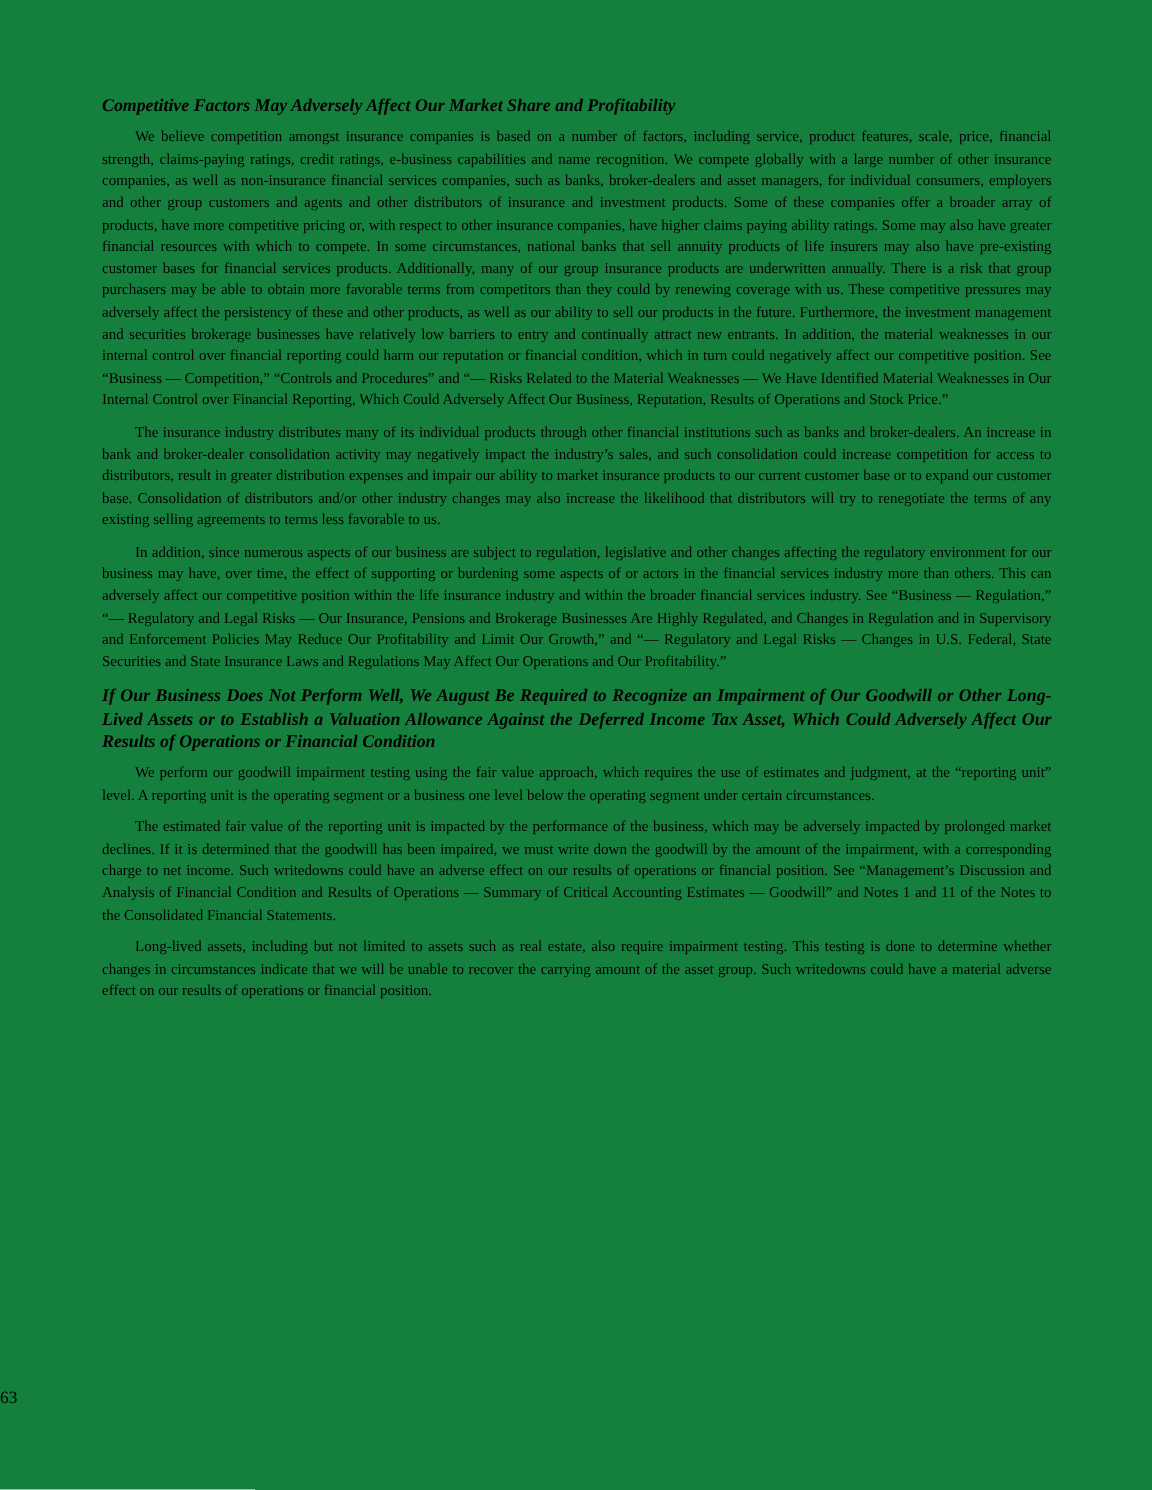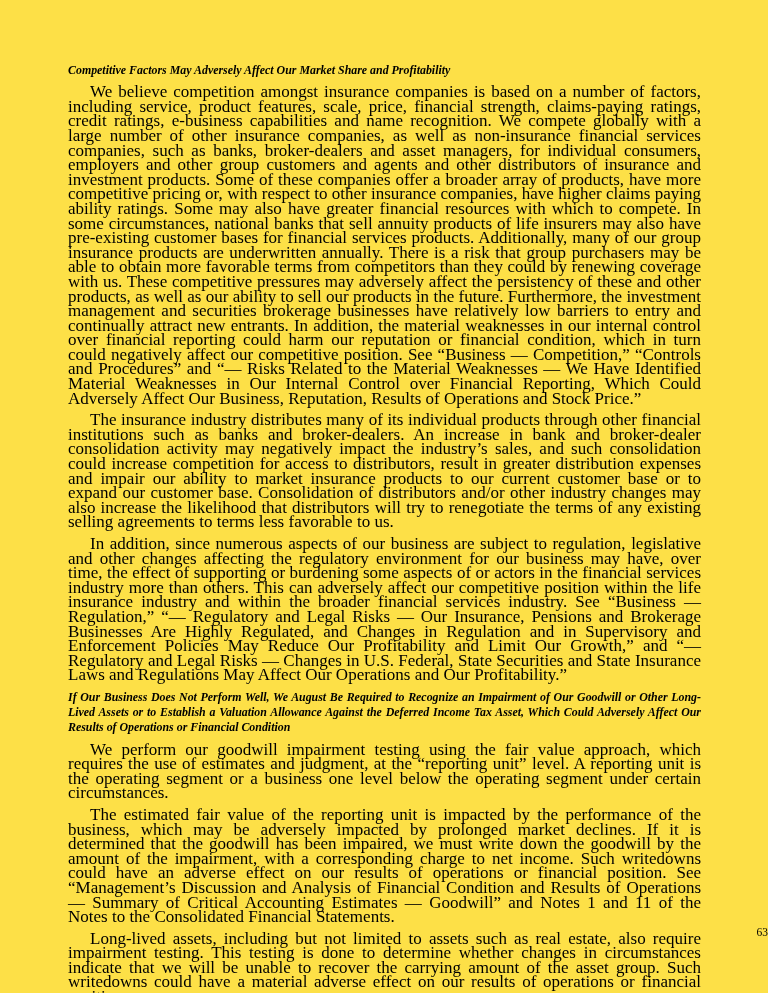--- a/index.html
+++ b/index.html
@@ -4,33 +4,33 @@
 <style>
   html, body {
     margin: 0;
     padding: 0;
     background: #ffffff;
   }
   .page {
     position: relative;
     width: 768px;
     height: 993px;
-    background: #fde047;
+    background: #15803d;
     font-family: "Liberation Serif", "DejaVu Serif", serif;
     color: #000000;
     overflow: hidden;
   }
   .content {
     position: absolute;
     left: 68px;
     top: 63px;
     width: 633px;
   }
   .para {
-    font-size: 17px;
+    font-size: 10px;
     line-height: 14.6px;
     text-align: justify;
     text-indent: 22px;
     margin: 0 0 7px 0;
     font-family: Liberation Serif, serif;
   }
   .heading {
     font-size: 11.9px;
     line-height: 15.2px;
     font-weight: bold;
@@ -40,21 +40,21 @@
     margin: 0 0 7px 0;
   }
   .heading.second {
     margin-top: 1px;
   }
   .page-number {
     position: absolute;
     top: 925px;
     left: 0;
     width: 100%;
-    text-align: right;
+    text-align: left;
     font-size: 11.5px;
     line-height: 14px;
   }
 </style>
 </head>
 <body>
 
 <div class="page">
   <div class="content">
     <div class="heading">Competitive Factors May Adversely Affect Our Market Share and Profitability</div>

